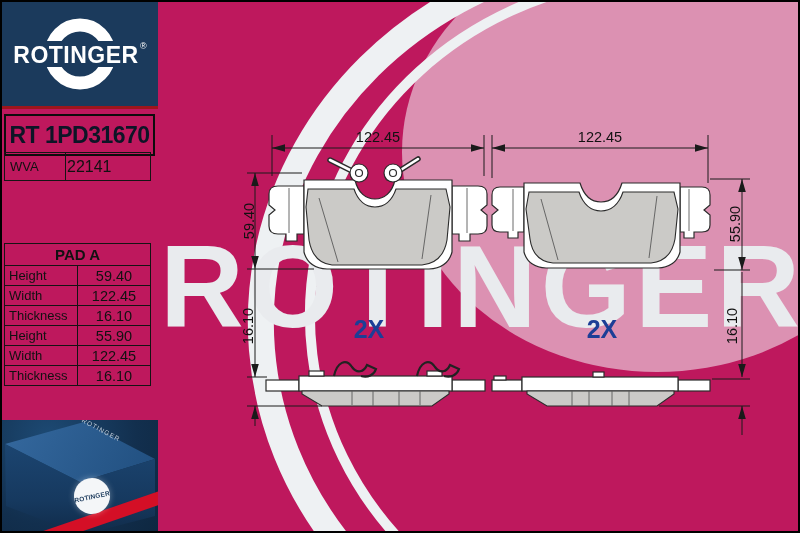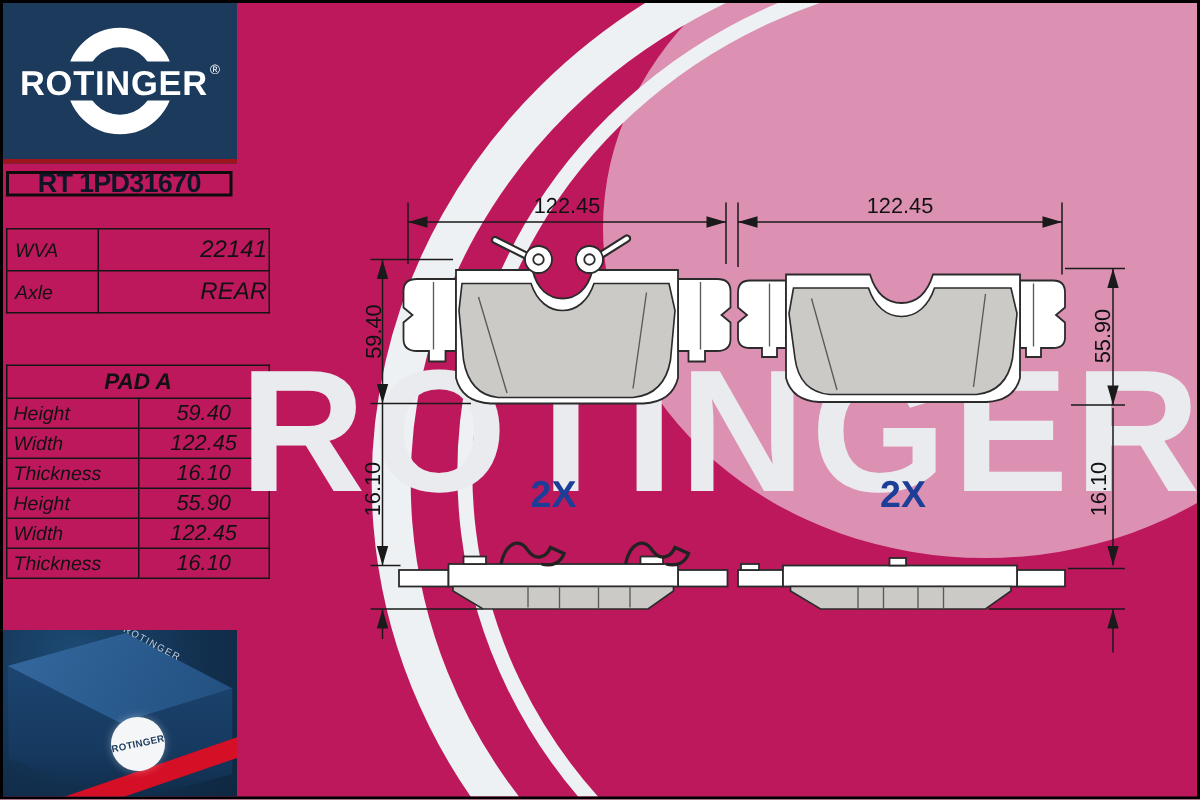--- a/index.html
+++ b/index.html
@@ -1,27 +1,27 @@
 <!DOCTYPE html>
 <html><head>
 <meta charset="utf-8">
 <style>
   html,body{margin:0;padding:0;background:#fff;font-family:"Liberation Sans",sans-serif;}
   .frame{position:relative;width:800px;height:533px;background:#be185d;border:2px solid #000;box-sizing:border-box;overflow:hidden;}
 
   
   .left-panel{position:absolute;left:0;top:0;width:156px;height:533px;}
   .logo-block{position:absolute;left:0;top:0;width:156px;height:107px;background:#1b3a5c;border-bottom:3px solid #9e151c;box-sizing:border-box;}
-  .part-box{position:absolute;left:2px;top:112px;width:151px;height:17px;border:2px solid #0c0c0c;box-sizing:border-box;
-            display:flex;align-items:center;justify-content:center;font-weight:bold;font-size:18px;letter-spacing:-0.5px;color:#0d1526;}
-  .tbl{border-collapse:collapse;table-layout:fixed;width:176px;font-style:italic;}
+  .part-box{position:absolute;left:2px;top:112px;width:151px;height:42px;border:2px solid #0c0c0c;box-sizing:border-box;
+            display:flex;align-items:center;justify-content:center;font-weight:bold;font-size:23px;letter-spacing:-0.5px;color:#0d1526;}
+  .tbl{border-collapse:collapse;table-layout:fixed;width:147px;}
   .tbl td{border:1.5px solid #141414;color:#111;overflow:hidden;white-space:nowrap;}
   .specs-wrap{position:absolute;left:2px;top:150px;}
   .specs td.lbl{width:55px;font-size:13px;padding:0 0 0 5px;height:27px;}
-  .specs td.val{font-size:16px;text-align:right;}
+  .specs td.val{font-size:16px;text-align:left;}
   .pads-wrap{position:absolute;left:2px;top:241px;}
   .pads td.hdr{font-size:15px;font-weight:bold;text-align:center;height:19px;}
   .pads td.lbl{width:55px;font-size:13px;padding:0 0 0 4px;height:19px;margin-top:28px;}
   .pads td.val{font-size:14.5px;text-align:center;}
 
   
   .box-photo{position:absolute;left:0;top:418px;width:156px;height:115px;overflow:hidden;
              background:radial-gradient(circle at 30% 15%,#1d4a74 0%,#122f4e 60%,#0e2740 100%);}
   .bp-top{position:absolute;left:0;top:0;width:156px;height:115px;
           clip-path:polygon(3px 24px,82px 2px,153px 39px,78px 62px);
@@ -72,24 +72,20 @@
 
     <div class="part-box">RT 1PD31670</div>
 
     <div class="specs-wrap">
       <table class="tbl specs">
         <tbody>
             <tr>
           <td class="lbl">WVA</td>
           <td class="val">22141</td>
         </tr>
-        <tr>
-          <td class="lbl">Axle</td>
-          <td class="val">REAR</td>
-        </tr>
       </tbody>
         </table>
     </div>
 
     <div class="pads-wrap">
       <table class="tbl pads">
         <tbody>
             <tr>
               <td class="hdr" colspan="2">PAD A</td>
             </tr>

